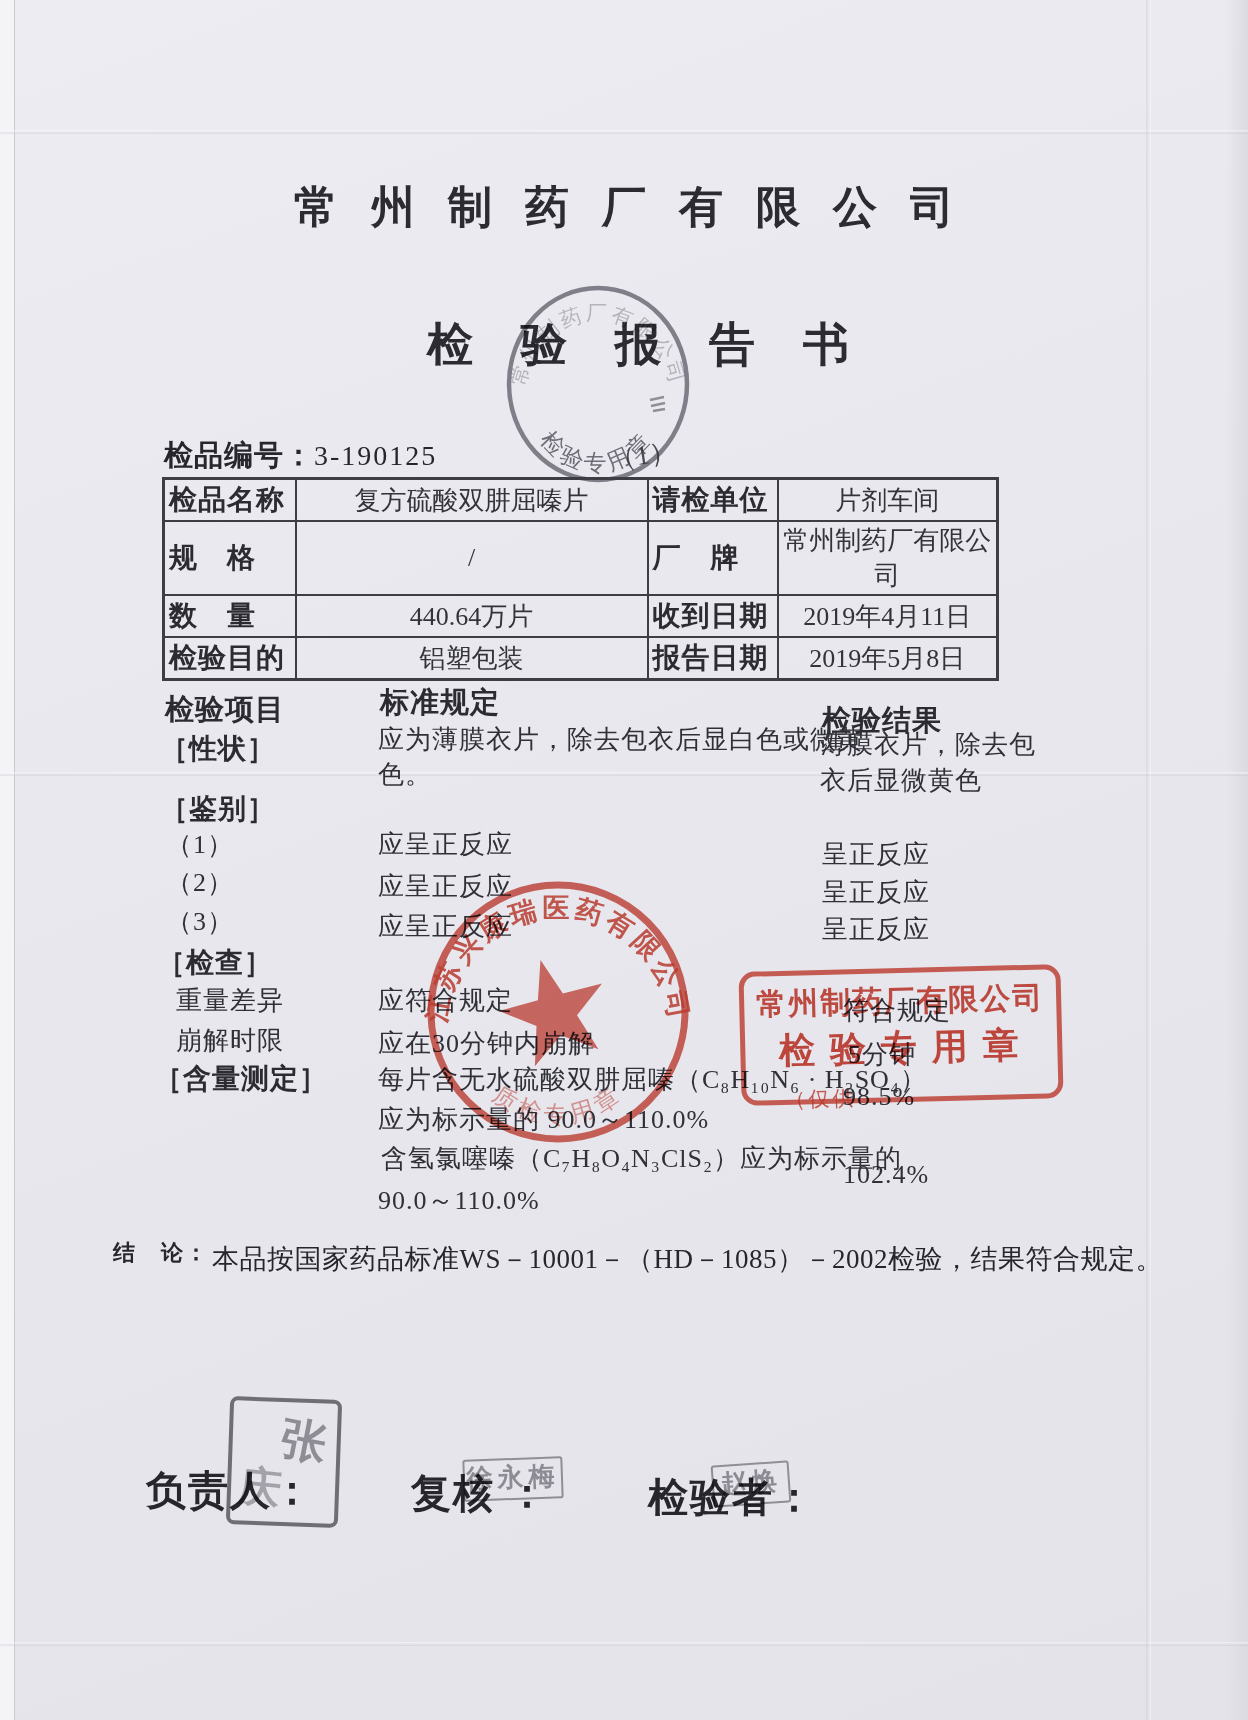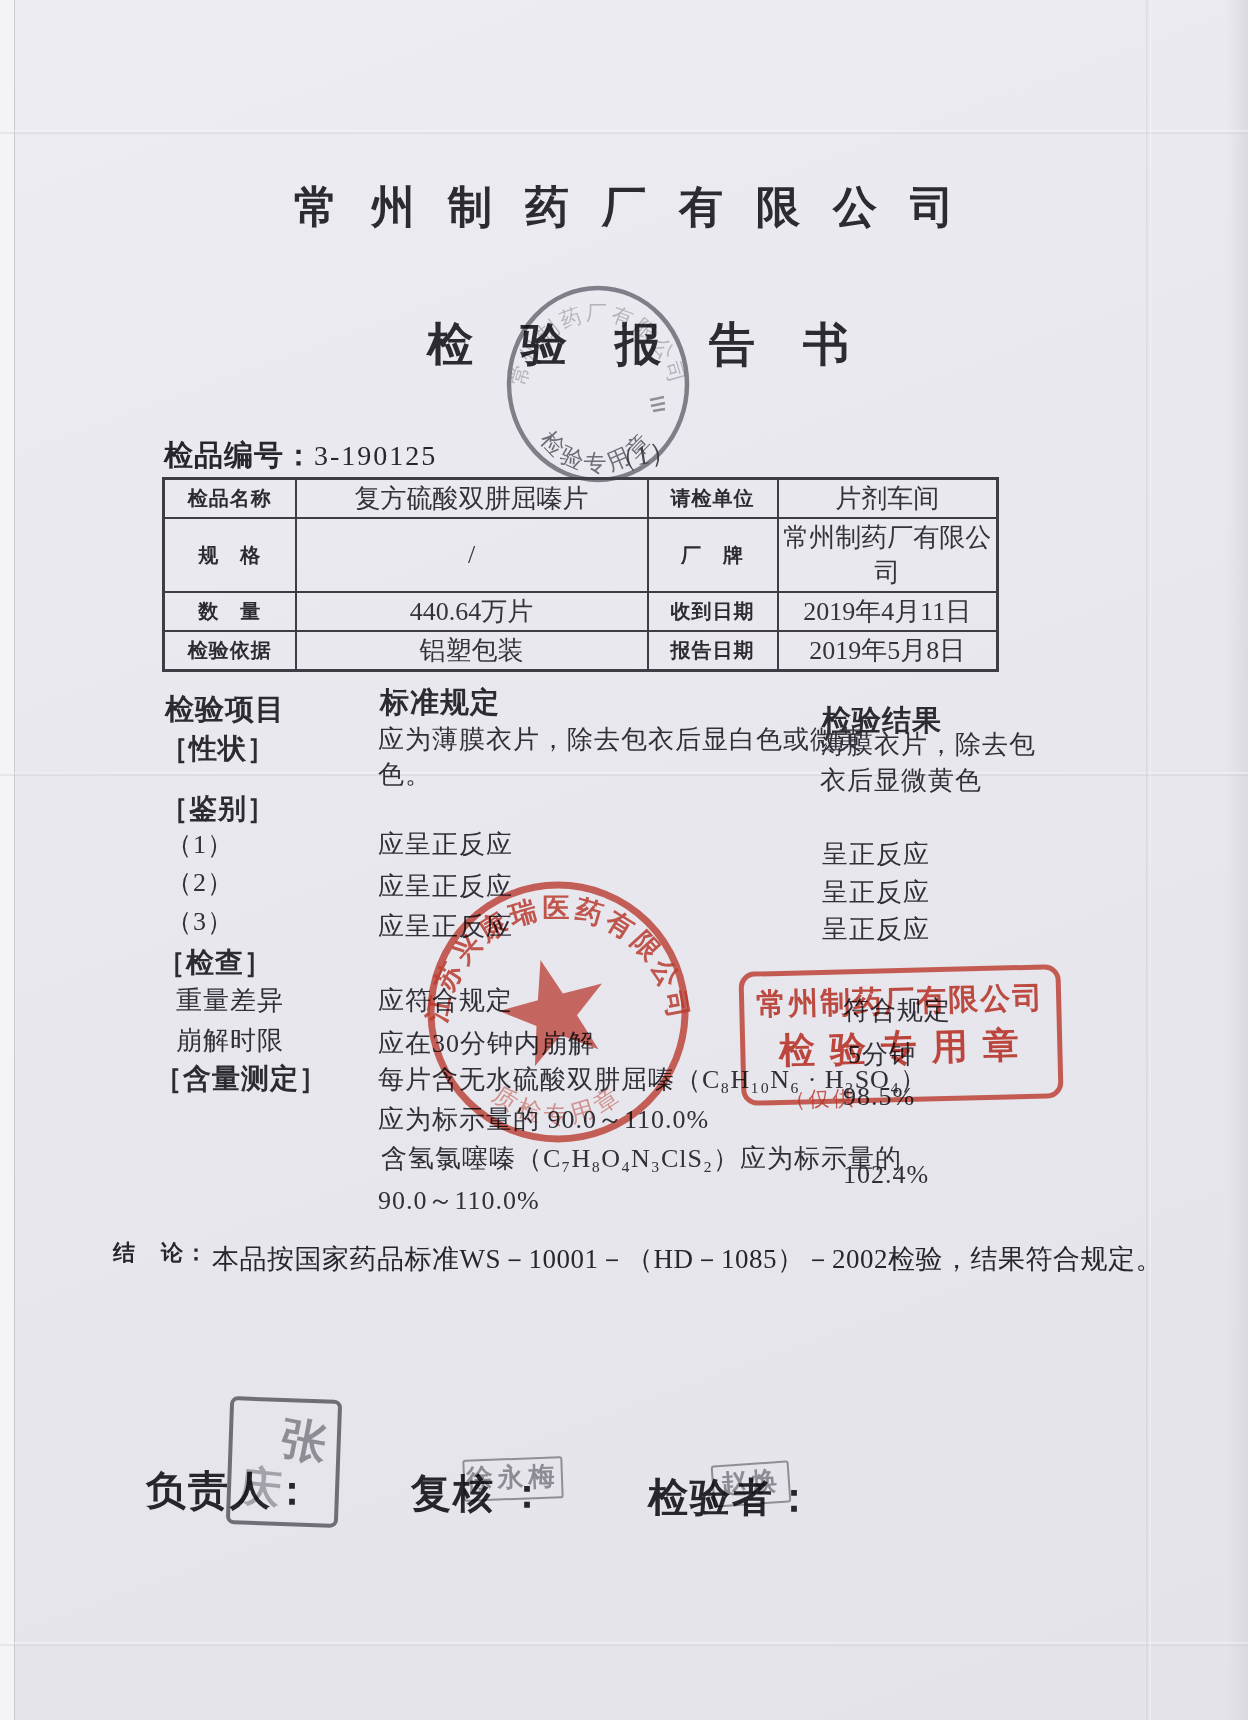--- a/index.html
+++ b/index.html
@@ -20,21 +20,21 @@
     letter-spacing:33px;padding-left:33px;box-sizing:border-box;color:#2b2b31;}
   .report-title{left:0;top:314px;width:100%;text-align:center;font-size:46px;font-weight:bold;
     letter-spacing:48px;padding-left:76px;box-sizing:border-box;color:#2b2b31;}
   .sample-line{left:164px;top:436px;font-size:29px;}
   .sample-line b{font-weight:bold;letter-spacing:1px;}
   .sample-line span{font-size:28px;letter-spacing:2px;}
   
   table.info{position:absolute;left:162px;top:477px;width:834px;border-collapse:collapse;
     border:3px solid #3d3d45;table-layout:fixed;}
   table.info td{border:2px solid #3d3d45;height:35px;padding:1px 4px;overflow:hidden;}
-  td.lbl{font-weight:bold;font-size:20px;text-align:center;letter-spacing:1px;color:#2b2b31;}
+  td.lbl{font-weight:bold;font-size:28px;letter-spacing:1px;color:#2b2b31;}
   td.val{font-size:26px;text-align:center;color:#33333b;}
   td.val-left{font-size:26px;text-align:left;padding-left:8px;color:#33333b;}
   
   .h-col{font-size:29px;font-weight:bold;color:#2b2b31;letter-spacing:1px;}
   .item{font-size:28px;font-weight:bold;color:#2b2b31;letter-spacing:1px;font-family:Liberation Serif, serif;}
   .txt{font-size:26px;color:#303038;letter-spacing:1px;}
   .res{font-size:26px;color:#303038;letter-spacing:1px;}
   
   .concl-label{font-size:22px;font-weight:bold;letter-spacing:2px;}
   .concl-text{font-size:27px;letter-spacing:.5px;}
@@ -112,21 +112,21 @@
       <td class="lbl">厂　牌</td>
       <td class="val">常州制药厂有限公司</td>
     </tr>
     <tr>
       <td class="lbl">数　量</td>
       <td class="val">440.64万片</td>
       <td class="lbl">收到日期</td>
       <td class="val">2019年4月11日</td>
     </tr>
     <tr>
-      <td class="lbl">检验依据</td>
+      <td class="lbl">检验目的</td>
       <td class="val">铝塑包装</td>
       <td class="lbl">报告日期</td>
       <td class="val">2019年5月8日</td>
     </tr>
   </tbody>
     </table>
 
   <div class="abs h-col" style="left:165px;top:690px">检验项目</div>
   <div class="abs h-col" style="left:380px;top:683px">标准规定</div>
   <div class="abs h-col" style="left:822px;top:701px">检验结果</div>

